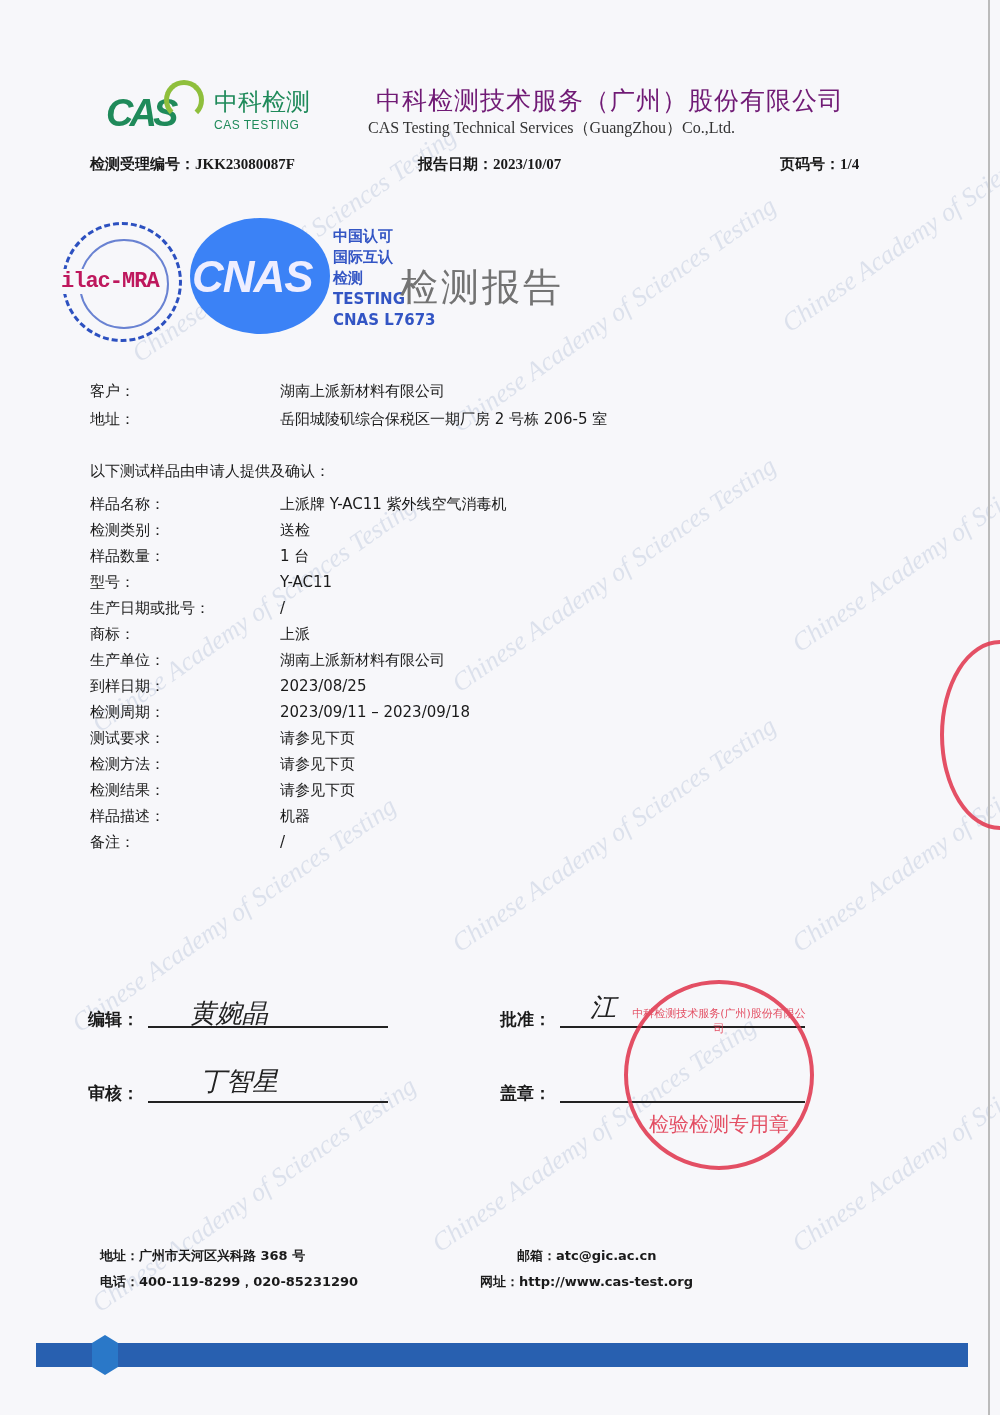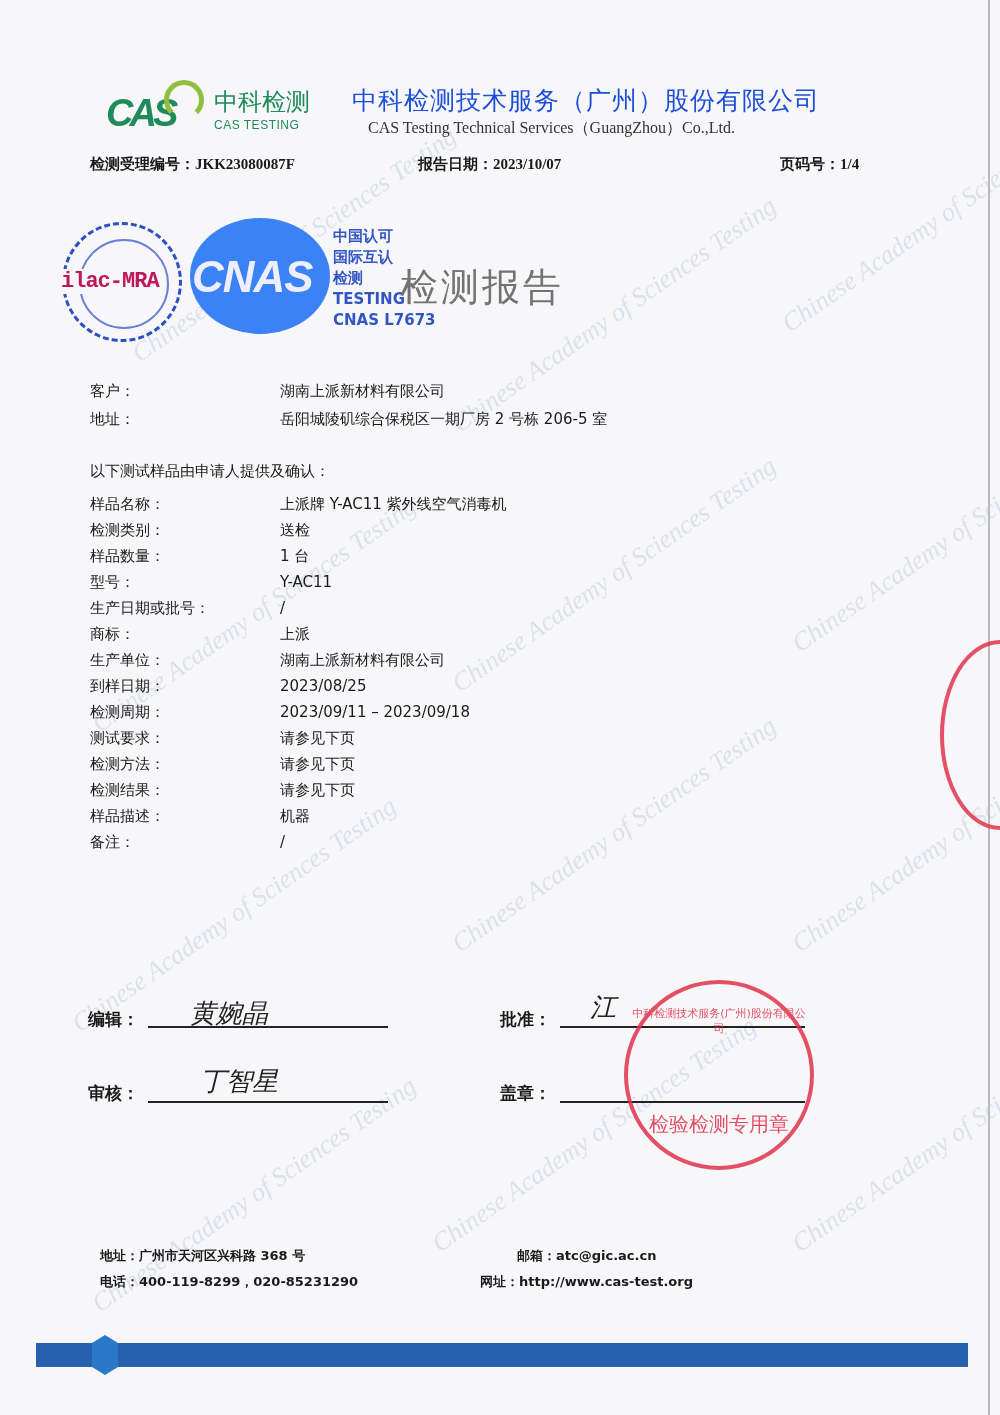--- a/index.html
+++ b/index.html
@@ -4,21 +4,21 @@
 <style>
   html,body{margin:0;padding:0;}
   body{width:1000px;height:1415px;background:#f7f7fa;position:relative;overflow:hidden;font-family:"Liberation Serif","DejaVu Serif",serif;color:#1a1a1a;}
   .abs{position:absolute;}
   .wm{position:absolute;font-family:"Liberation Serif",serif;font-style:italic;font-size:26px;color:rgba(150,170,200,0.28);transform:rotate(-35deg);white-space:nowrap;pointer-events:none;}
   .logo{left:106px;top:82px;width:210px;height:56px;}
   .cas-letters{position:absolute;left:0;top:10px;font-family:"Liberation Sans",sans-serif;font-weight:bold;font-size:38px;color:#1f8a5a;letter-spacing:-4px;font-style:italic;}
   .cas-ring{position:absolute;left:58px;top:-2px;width:30px;height:30px;border:5px solid #8fbf3c;border-radius:50%;border-bottom-color:transparent;}
   .logo-cn{position:absolute;left:108px;top:4px;font-family:"DejaVu Sans",sans-serif;font-size:24px;color:#1f8a5a;}
   .logo-en{position:absolute;left:108px;top:36px;font-family:"Liberation Sans",sans-serif;font-size:12px;color:#1f8a5a;letter-spacing:0.5px;}
-  .company-cn{left:352px;top:84px;font-family:"DejaVu Sans",sans-serif;font-size:25px;color:#1d4ed8;letter-spacing:1px;}
+  .company-cn{left:376px;top:84px;font-family:"DejaVu Sans",sans-serif;font-size:25px;color:#701a75;letter-spacing:1px;}
   .company-en{left:368px;top:118px;font-family:"Liberation Serif",serif;font-size:16px;color:#333;}
   .meta{top:155px;font-size:15px;font-weight:bold;font-family:"DejaVu Sans",sans-serif;}
   .meta span.v{font-family:"Liberation Serif",serif;}
   .ilac{left:62px;top:222px;width:120px;height:120px;border-radius:50%;border:3px dashed #2c50c0;box-sizing:border-box;}
   .ilac-inner{position:absolute;left:14px;top:14px;width:86px;height:86px;border-radius:50%;border:2px solid #2c50c0;opacity:.7;}
   .ilac-txt{position:absolute;left:-4px;top:44px;background:#f7f7fa;font-family:Liberation Mono, monospace;font-weight:bold;font-size:22px;color:#be185d;letter-spacing:-1px;text-align:right;}
   .cnas{left:190px;top:218px;width:140px;height:116px;border-radius:50%;background:#3b82f6;overflow:hidden;}
   .cnas-txt{position:absolute;left:2px;top:34px;font-family:"Liberation Sans",sans-serif;font-weight:bold;font-style:italic;font-size:44px;color:#eef;letter-spacing:-1px;}
   .cnas-side{left:333px;top:226px;font-family:"DejaVu Sans",sans-serif;font-weight:bold;font-size:15px;line-height:21px;color:#3355c4;}
   .report-title{left:400px;top:262px;font-family:"DejaVu Serif",serif;font-size:38px;color:#737373;letter-spacing:3px;}

